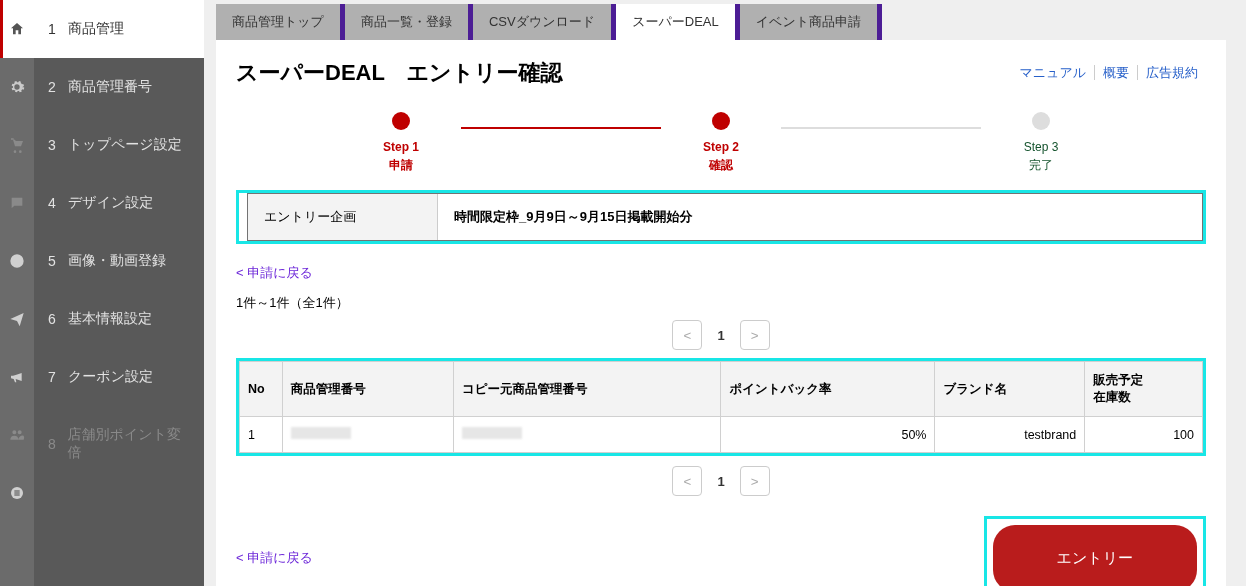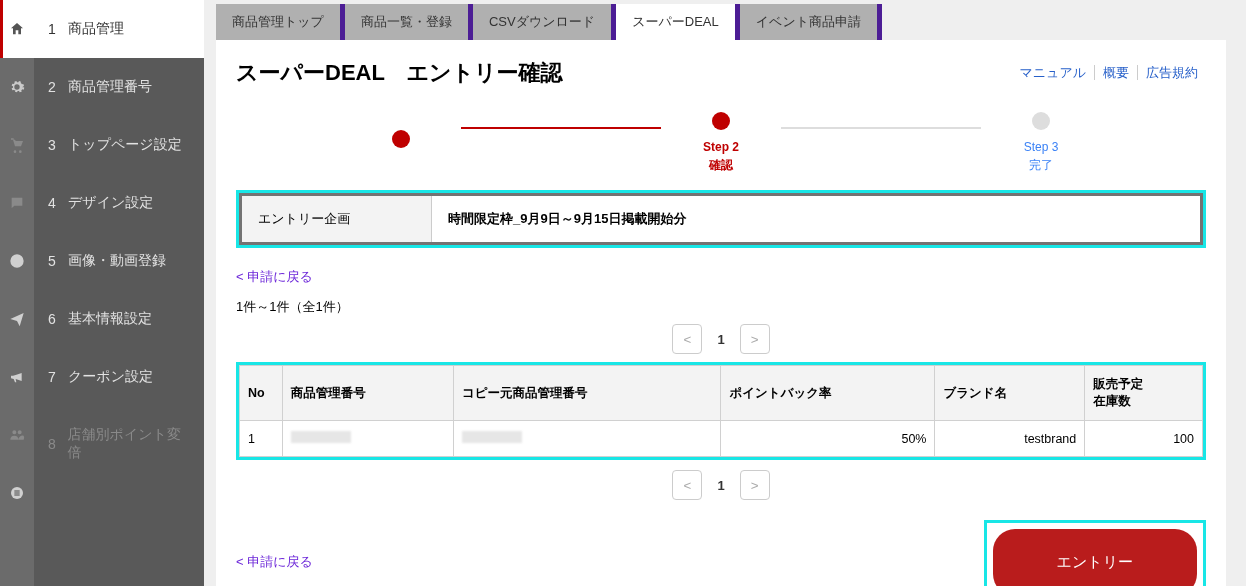--- a/index.html
+++ b/index.html
@@ -34,29 +34,29 @@
   .toplinks { color:#265fc9; font-size:13px; }
   .toplinks span { padding:0 8px; border-left:1px solid #ccc; cursor:pointer;text-align:right; }
   .toplinks span:first-child { border-left:none; }
 
   .stepper { display:flex; justify-content:center; align-items:center; margin-bottom:16px; position:relative; }
   .step { text-align:center; width:120px; position:relative; }
   .step .dot { width:18px; height:18px; border-radius:50%; margin:0 auto 8px; }
   .step.done .dot, .step.current .dot { background:#bf0000; }
   .step.pending .dot { background:#ddd; }
   .step.done .lbl, .step.current .lbl { color:#bf0000; font-weight:600; }
-  .step.pending .lbl { color:#3b82f6; }
+  .step.pending .lbl { color:#14532d; }
   .step .lbl { font-size:12px; line-height:1.5; }
   .connector { height:2px; width:200px; margin-top:-30px; }
   .connector.red { background:#bf0000; }
   .connector.gray { background:#ddd; }
 
   .bluebox { border:3px solid #18e6e6; margin-bottom:10px; }
 
-  .entryrow { display:flex; border:3px solid #737373; }
+  .entryrow { display:flex; border:1px solid #737373;margin-left:8px; }
   .entryrow .lab { width:190px; background:#f3f3f3; padding:14px 16px; border-right:1px solid #ccc; }
   .entryrow .val { flex:1; padding:14px 16px;font-weight:bold; }
 
   .back { color:#6d28d9; font-size:13px; display:inline-block; margin:10px 0 12px; cursor:pointer; }
 
   .count { font-size:13px; margin-bottom:6px; }
 
   .pager { text-align:center; margin:8px 0; }
   .pager button { width:30px; height:30px; border:1px solid #ccc; background:#fff; color:#aaa; border-radius:4px; cursor:pointer; }
   .pager .pg { display:inline-block; width:30px; font-weight:600; color:#333; }
@@ -174,20 +174,21 @@
       <div class="titlebar">
         <h1>スーパーDEAL　エントリー確認</h1>
         <div class="toplinks">
           <span>マニュアル</span><span>概要</span><span>広告規約</span>
         </div>
       </div>
 
       <div class="stepper">
         <div class="step done">
           <div class="dot"></div>
+          <div class="lbl"><span>Step 1</span><br><span>申請</span></div>
         </div>
         <div class="connector red"></div>
         <div class="step current">
           <div class="dot"></div>
           <div class="lbl"><span>Step 2</span><br><span>確認</span></div>
         </div>
         <div class="connector gray"></div>
         <div class="step pending">
           <div class="dot"></div>
           <div class="lbl"><span>Step 3</span><br><span>完了</span></div>

